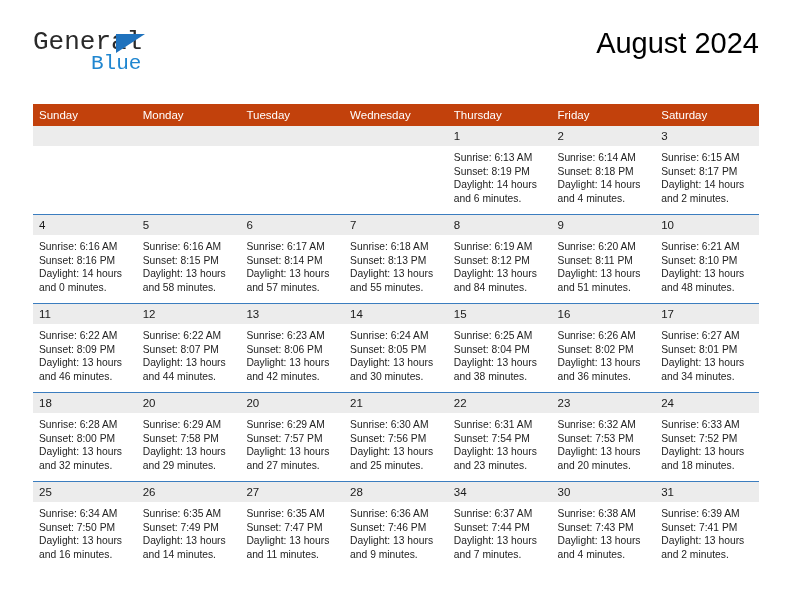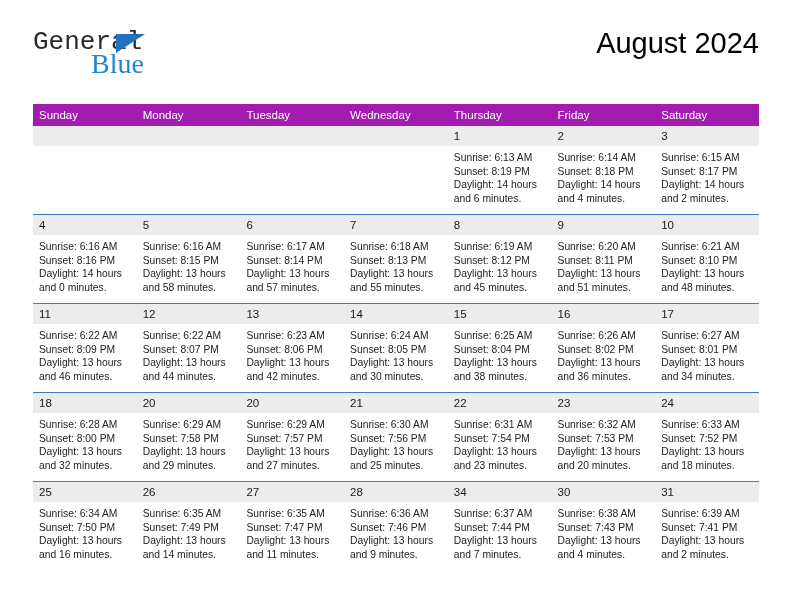--- a/index.html
+++ b/index.html
@@ -54,23 +54,23 @@
     top: 3px;
     width: 0;
     height: 0;
     border-top: 19px solid #1f72bd;
     border-right: 29px solid transparent;
   }
   .logo-blue {
     position: absolute;
     left: 58px;
     top: 22px;
-    font-size: 28px;
+    font-size: 21px;
     color: #1f86d0;
-    font-family: Liberation Serif, serif;
+    font-family: Liberation Mono, monospace;
     line-height: 22px;
   }
 
   .title-block {
     position: absolute;
     right: 0;
     top: 0;
     text-align: right;
   }
   .month-title {
@@ -90,21 +90,21 @@
   
   .calendar {
     position: absolute;
     left: 33px;
     top: 104px;
     width: 726px;
     border-collapse: collapse;
     table-layout: fixed;
   }
   .calendar th {
-    background: #a21caf;
+    background: #c2410c;
     color: #ffffff;
     font-size: 11.5px;
     font-weight: normal;
     text-align: left;
     padding: 5px 0 5px 6px;
     height: 12px;
     border: none;
   }
   .calendar td {
     vertical-align: top;
@@ -302,21 +302,21 @@
             </div>
           </div>
         </td>
         <td>
           <div class="cell-inner">
             <div class="date-band">8</div>
             <div class="cell-body">
               <div>Sunrise: 6:19 AM</div>
               <div>Sunset: 8:12 PM</div>
               <div>Daylight: 13 hours</div>
-              <div>and 45 minutes.</div>
+              <div>and 84 minutes.</div>
             </div>
           </div>
         </td>
         <td>
           <div class="cell-inner">
             <div class="date-band">9</div>
             <div class="cell-body">
               <div>Sunrise: 6:20 AM</div>
               <div>Sunset: 8:11 PM</div>
               <div>Daylight: 13 hours</div>

